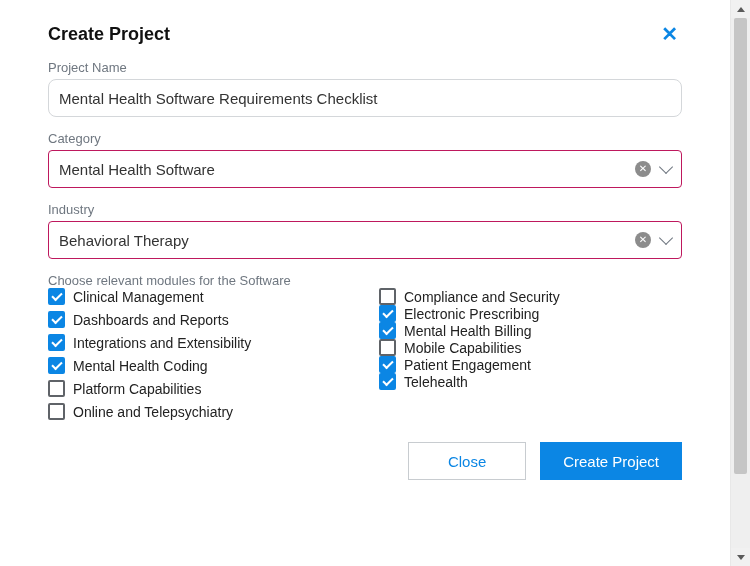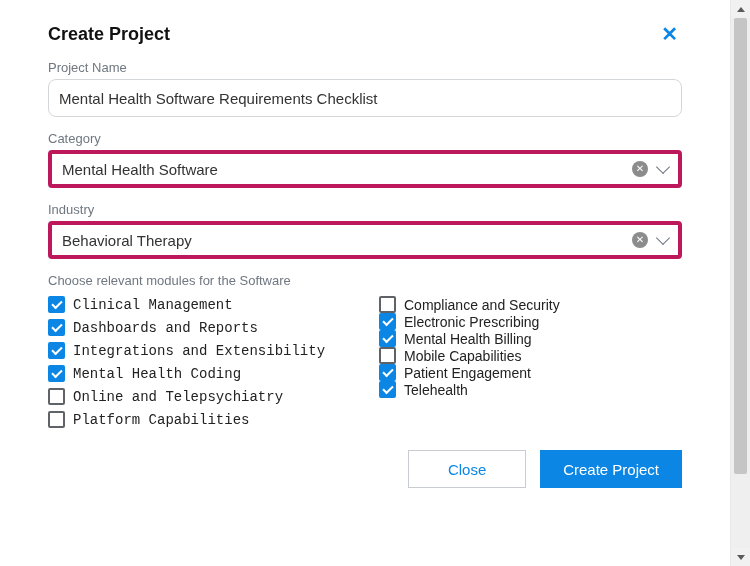--- a/index.html
+++ b/index.html
@@ -55,21 +55,21 @@
     font-size: 15px;
     color: #333;
     border: 1px solid #d4d7da;
     border-radius: 8px;
     background: #fff;
   }
   .select-wrap {
     position: relative;
     width: 100%;
     height: 38px;
-    border: 4px solid #be185d;
+    border: 1px solid #be185d;
     border-radius: 4px;
     display: flex;
     align-items: center;
     padding: 0 34px 0 10px;
     cursor: pointer;
     background: #fff;
   }
   .select-value {
     font-size: 15px;
     color: #333;
@@ -107,21 +107,20 @@
   .caret.thin {
     border: none;
     width: 10px; height: 10px;
     transform: translateY(-70%) rotate(45deg);
     border-right: 1.5px solid #6f7780;
     border-bottom: 1.5px solid #6f7780;
   }
   .modules-label {
     font-size: 13px;
     color: #6f7780;
-    margin-bottom: 8px;
   }
   .modules-grid {
     display: grid;
     grid-template-columns: 1fr 1fr;
     column-gap: 28px;
     row-gap: 6px;
   }
   .module-item {
     display: flex;
     align-items: center;
@@ -239,44 +238,44 @@
         <span class="select-value">Behavioral Therapy</span>
         <span class="clear-btn"></span>
         <span class="caret thin"></span>
       </div>
     </div>
 
 
     <div class="modules-label">Choose relevant modules for the Software</div>
 
     <div class="modules-grid">
-      <div id="col-left" style="display: flex; flex-direction: column; gap: 6px; font-family: Liberation Mono, monospace;">
+      <div id="col-left" style="display: flex; flex-direction: column; gap: 6px;">
           <div class="module-item">
             <span class="chk checked"></span>
             <span>Clinical Management</span>
           </div>
           <div class="module-item">
             <span class="chk checked"></span>
             <span>Dashboards and Reports</span>
           </div>
           <div class="module-item">
             <span class="chk checked"></span>
             <span>Integrations and Extensibility</span>
           </div>
           <div class="module-item">
             <span class="chk checked"></span>
             <span>Mental Health Coding</span>
+          </div>
+          <div class="module-item">
+            <span class="chk"></span>
+            <span>Platform Capabilities</span>
           </div>
           <div class="module-item">
             <span class="chk"></span>
             <span>Online and Telepsychiatry</span>
-          </div>
-          <div class="module-item">
-            <span class="chk"></span>
-            <span>Platform Capabilities</span>
           </div>
         </div>
       <div id="col-right" style="display: flex; flex-direction: column; gap: 0;">
           <div class="module-item">
             <span class="chk"></span>
             <span>Compliance and Security</span>
           </div>
           <div class="module-item">
             <span class="chk checked"></span>
             <span>Electronic Prescribing</span>

